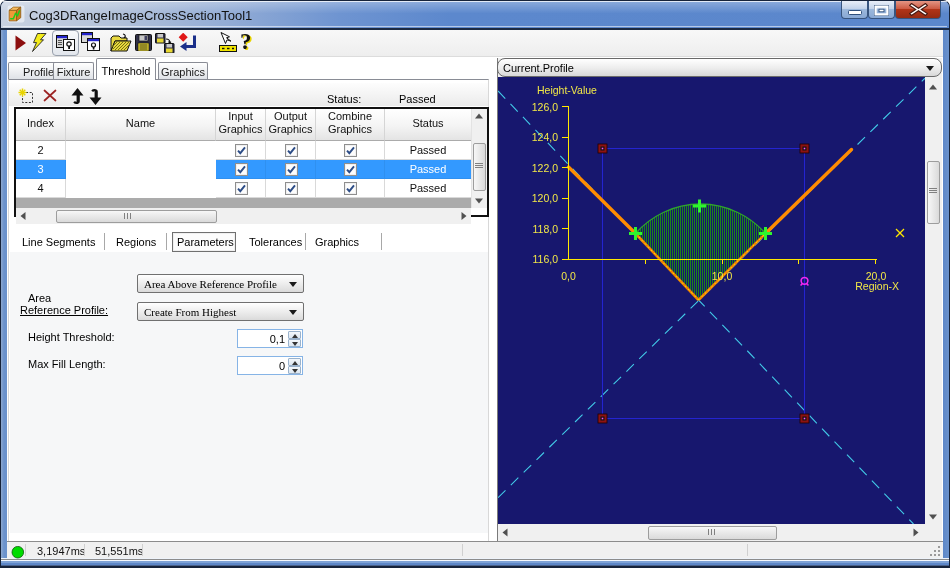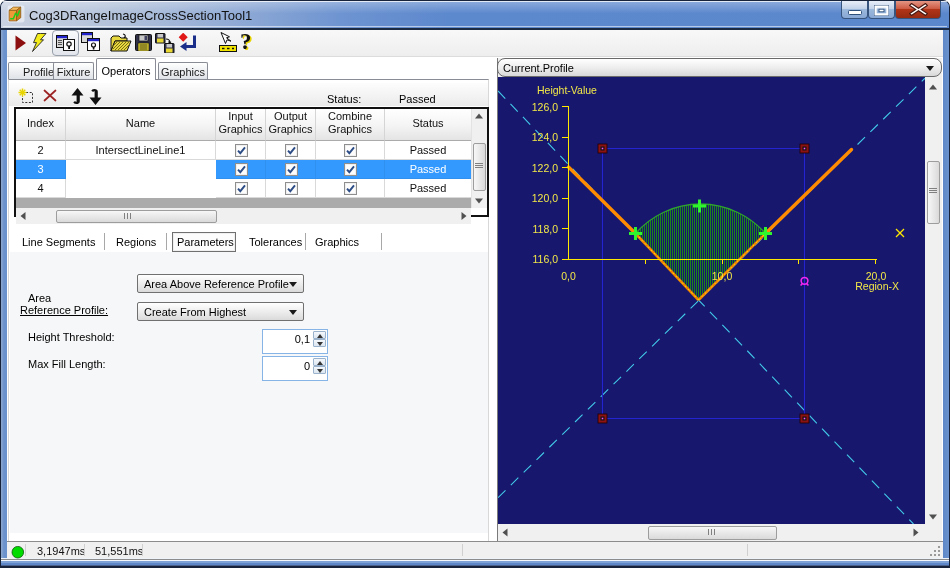--- a/index.html
+++ b/index.html
@@ -32,23 +32,23 @@
 .gh{position:absolute;top:0;height:32px;background:linear-gradient(to bottom,#ffffff,#f4f4f4 55%,#e4e4e4);border-right:1px solid #d5d5d5;border-bottom:1px solid #ababab;color:#111;text-align:center;font-size:11px;line-height:13px;}
 .gc{position:absolute;height:19px;border-right:1px solid #d9d9d9;border-bottom:1px solid #d9d9d9;text-align:center;padding-top:3px;color:#111;font-size:11px;background:#fff;}
 .sel{background:#3399ff !important;color:#fff !important;border-right-color:#2f90f0 !important;border-bottom-color:#2f90f0 !important;}
 .sbthumb{position:absolute;background:linear-gradient(to right,#f7f7f7,#dadada);border:1px solid #9d9d9d;border-radius:2px;}
 .sbthumbh{position:absolute;background:linear-gradient(to bottom,#f7f7f7,#dadada);border:1px solid #9d9d9d;border-radius:2px;}
 .t2{position:absolute;top:236px;color:#000;font-size:11px;z-index:2;}
 .t2sep{position:absolute;top:233px;width:2px;height:17px;background:#a8a8a8;border-right:1px solid #fff;z-index:1;}
 #t2box{position:absolute;left:172px;top:232px;width:64px;height:20px;border:1px solid #707070;outline:1px solid #f0f0f0;outline-offset:-2px;background:#fcfcfc;z-index:1;}
 #pane2{position:absolute;left:10px;top:252px;width:478px;height:281px;background:#f6f7f8;}
 .flabel{position:absolute;color:#000;font-size:11px;z-index:2;}
-.dd{position:absolute;left:137px;width:167px;height:19px;border:1px solid #707070;border-radius:2px;background:linear-gradient(to bottom,#ffffff,#eaeaea 60%,#dadada);font-size:11px;color:#000;padding:3px 0 0 6px;z-index:2;}
+.dd{position:absolute;left:137px;width:167px;height:19px;border:1px solid #707070;border-radius:2px;background:linear-gradient(to bottom,#ffffff,#eaeaea 60%,#dadada);font-size:11px;color:#000;padding:3px 0 0 6px;z-index:2;font-family:Liberation Serif, serif;}
 .dda{position:absolute;right:6px;top:7px;width:0;height:0;border-left:4px solid transparent;border-right:4px solid transparent;border-top:5px solid #1a1a1a;}
-.nud{position:absolute;left:237px;width:66px;height:25px;border:1px solid #86b4e6;background:#fff;z-index:2;margin-left:25px;}
+.nud{position:absolute;left:237px;width:66px;height:19px;border:1px solid #86b4e6;background:#fff;z-index:2;}
 .nud .val{position:absolute;right:17px;top:3px;font-size:11px;color:#000;}
 .spinu{position:absolute;right:1px;top:1px;width:13px;height:8px;background:linear-gradient(to bottom,#f4f8fc,#dce6f0);border:1px solid #9ab2cc;border-radius:1px;}
 .spind{position:absolute;right:1px;top:9px;width:13px;height:8px;background:linear-gradient(to bottom,#f4f8fc,#dce6f0);border:1px solid #9ab2cc;border-radius:1px;}
 .sarr-u{position:absolute;left:3px;top:2px;width:0;height:0;border-left:3px solid transparent;border-right:3px solid transparent;border-bottom:4px solid #333;}
 .sarr-d{position:absolute;left:3px;top:2px;width:0;height:0;border-left:3px solid transparent;border-right:3px solid transparent;border-top:4px solid #333;}
 #rpanel{position:absolute;left:497px;top:58px;width:445px;height:483px;background:#f0f0f0;border-left:1px solid #7a7a7a;}
 #combo{position:absolute;left:497px;top:58px;width:445px;height:19px;border:1px solid #6a6a6a;border-radius:8px;background:linear-gradient(to bottom,#ffffff,#ececec 55%,#d8d8d8);font-size:11px;padding:3px 0 0 5px;color:#000;z-index:2;}
 #statusbar{position:absolute;left:7px;top:541px;width:936px;height:17px;background:#f0f0f0;border-top:1px solid #8c8c8c;}
 .ssep{position:absolute;top:544px;width:1px;height:12px;background:#d0d0d0;}
 .stxt{position:absolute;top:545px;font-size:11px;color:#111;}
@@ -161,21 +161,21 @@
     <line x1="11" y1="16.5" x2="13.5" y2="16.5" stroke="#111" stroke-width="1.4"></line>
     <line x1="16" y1="16.5" x2="18" y2="16.5" stroke="#111" stroke-width="1.4"></line>
  <path d="M5,0.5 L9.5,11.5 L11,7.8 L15,9.2 L10.5,5.8 L13.5,4.8 Z" fill="#fff" stroke="#111" stroke-width="1"></path>
 </svg>
 <svg class="abs" style="left:238px;top:31px" width="16" height="24" viewBox="0 0 16 24">
  <text x="3.4" y="19.4" font-family="Liberation Serif,serif" font-size="23" font-weight="bold" fill="#e8d400">?</text>
  <text x="2" y="18" font-family="Liberation Serif,serif" font-size="23" font-weight="bold" fill="#111">?</text>
 </svg>
 <div class="tab1" style="left:8px;width:61px;">Profile</div>
 <div class="tab1" style="left:53px;width:41px;">Fixture</div>
-<div class="tab1" id="tab-operators" style="left:96px;width:60px;">Operators</div>
+<div class="tab1" id="tab-operators" style="left:96px;width:60px;">Threshold</div>
 <div class="tab1" style="left:158px;width:50px;">Graphics</div>
 <div id="tabpane"></div>
 <div id="subtool"></div>
 <svg class="abs" style="left:18px;top:88px" width="16" height="16">
  <rect x="4.5" y="4.5" width="10" height="10" fill="none" stroke="#333" stroke-width="1" stroke-dasharray="2 1.6"></rect>
  <g stroke="#e8d400" stroke-width="1.5">
       <line x1="4.5" y1="0.5" x2="4.5" y2="8.5"></line>
       <line x1="0.5" y1="4.5" x2="8.5" y2="4.5"></line>
       <line x1="1.7" y1="1.7" x2="7.3" y2="7.3"></line>
       <line x1="7.3" y1="1.7" x2="1.7" y2="7.3"></line>
@@ -196,21 +196,20 @@
 <div id="lbl-status">Status:</div>
 <div id="lbl-passed">Passed</div>
 <div id="grid">
  <div class="gh" style="left:0;width:50px;padding-top:8px;">Index</div>
  <div class="gh" style="left:50px;width:150px;padding-top:8px;">Name</div>
  <div class="gh" style="left:200px;width:50px;padding-top:1px;">Input Graphics</div>
  <div class="gh" style="left:250px;width:50px;padding-top:1px;">Output Graphics</div>
  <div class="gh" style="left:300px;width:69px;padding-top:1px;">Combine Graphics</div>
  <div class="gh" style="left:369px;width:86px;padding-top:8px;border-right:none;">Status</div>
  <div class="gc" style="left:0;top:32px;width:50px;">2</div>
- <div class="gc" style="left:50px;top:32px;width:150px;">IntersectLineLine1</div>
  <div class="gc" style="left:200px;top:32px;width:50px;"></div>
  <div class="gc" style="left:250px;top:32px;width:50px;"></div>
  <div class="gc" style="left:300px;top:32px;width:69px;"></div>
  <div class="gc" style="left:369px;top:32px;width:86px;border-right:none;">Passed</div>
  <div class="gc sel" style="left:0;top:51px;width:50px;">3</div>
  <div class="gc sel" style="left:200px;top:51px;width:50px;"></div>
  <div class="gc sel" style="left:250px;top:51px;width:50px;"></div>
  <div class="gc sel" style="left:300px;top:51px;width:69px;"></div>
  <div class="gc sel" style="left:369px;top:51px;width:86px;border-right:none;">Passed</div>
  <div class="gc" style="left:0;top:70px;width:50px;">4</div>

